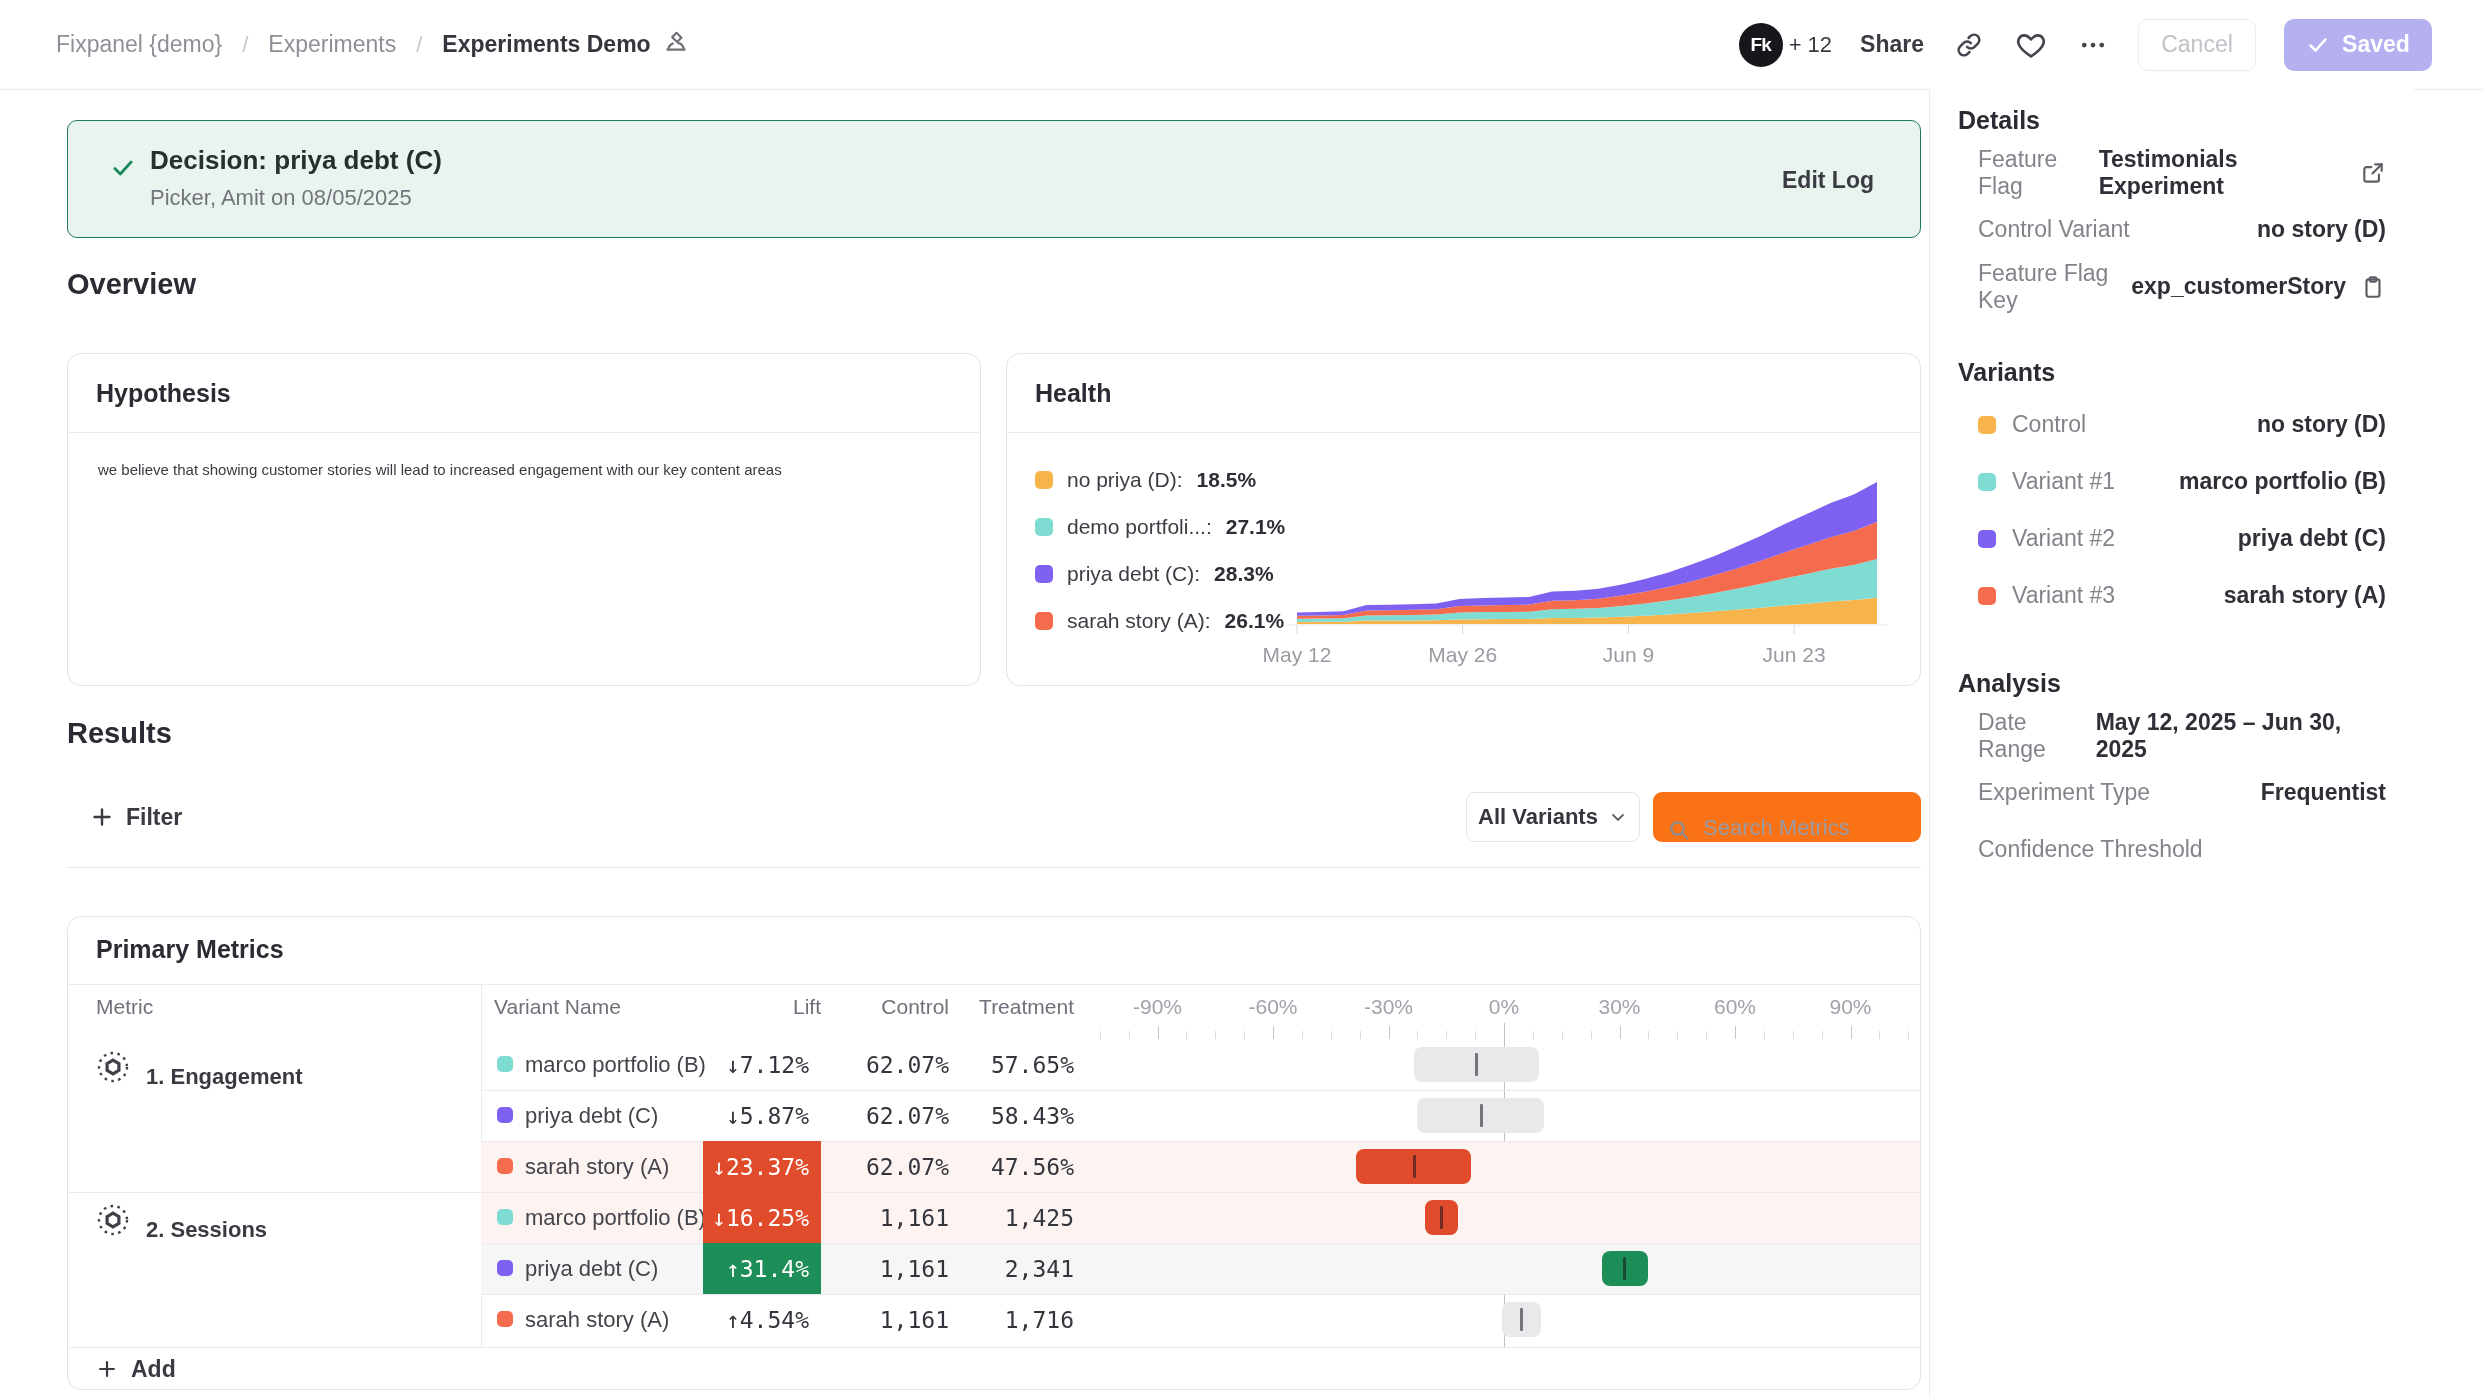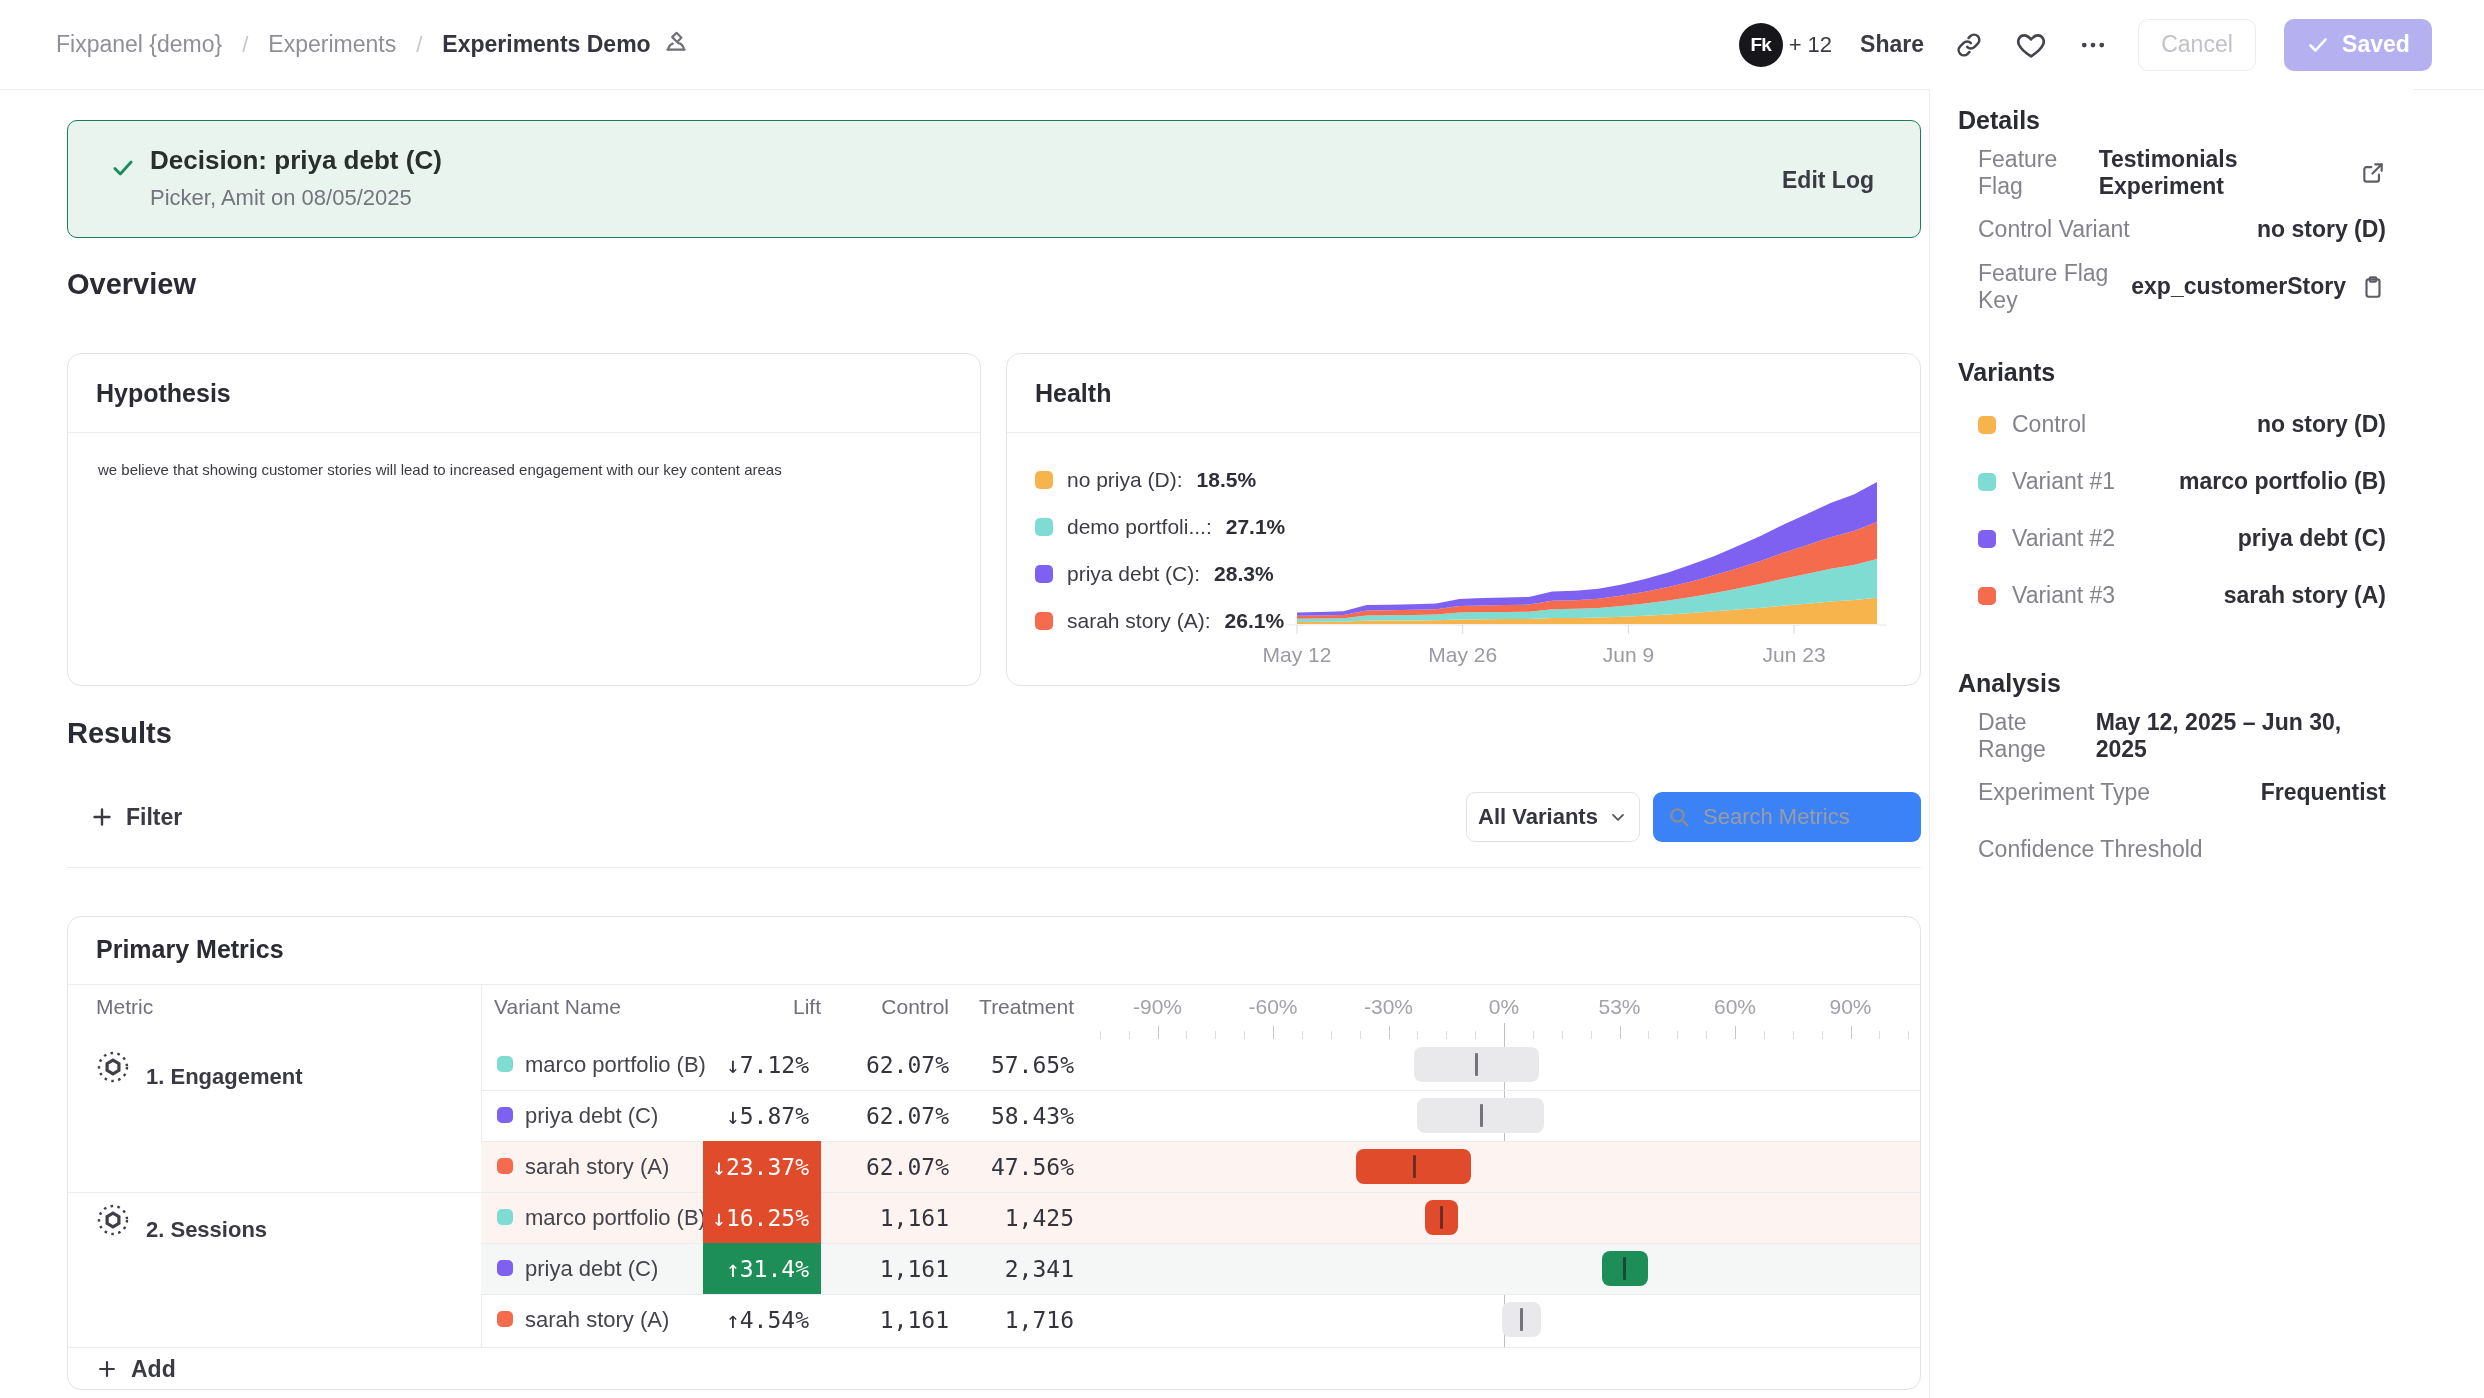--- a/index.html
+++ b/index.html
@@ -42,21 +42,21 @@
   .legend{position:absolute;left:28px;top:102px;}
   .legend-item{height:47px;display:flex;align-items:center;gap:14px;font-size:21px;color:#3c3c44;}
   .legend-swatch{width:18px;height:18px;border-radius:5px;flex:0 0 auto;}
   .legend-val{font-weight:700;color:#2e2e36;}
 
   
   .filter-btn{position:absolute;left:90px;top:792px;height:50px;display:flex;align-items:center;gap:12px;font-size:23px;font-weight:600;color:#3a3a42;cursor:pointer;}
   .filter-btn svg,.add-row svg{stroke:#3a3a42;fill:none;stroke-width:2.4;stroke-linecap:round;}
   .variants-dd{position:absolute;left:1466px;top:792px;width:174px;height:50px;border:1px solid #e3e3e7;border-radius:9px;background:#fff;display:flex;align-items:center;justify-content:center;gap:10px;font-size:22px;font-weight:600;color:#35353d;cursor:pointer;box-sizing:border-box;}
   .variants-dd svg{stroke:#55555d;fill:none;stroke-width:2.2;stroke-linecap:round;stroke-linejoin:round;}
-  .searchbox{position:absolute;left:1653px;top:792px;width:268px;height:50px;background:#3b82f6;border-radius:9px;display:flex;align-items:center;gap:10px;padding:0 14px;box-sizing:border-box;}
+  .searchbox{position:absolute;left:1653px;top:792px;width:268px;height:50px;background:#f97316;border-radius:9px;display:flex;align-items:flex-end;gap:10px;padding:0 14px;box-sizing:border-box;}
   .searchbox svg{stroke:#8b8b93;fill:none;stroke-width:2.2;stroke-linecap:round;flex:0 0 auto;}
   .searchbox input{border:none;outline:none;background:transparent;font-size:22px;color:#35353d;width:100%;font-family:inherit;}
   .searchbox input::placeholder{color:#9b9ba3;}
   .toolbar-divider{position:absolute;left:67px;top:867px;width:1854px;height:1px;background:#ececee;}
 
   
   .pm-card{left:67px;top:916px;width:1854px;height:474px;overflow:hidden;}
   .pm-title{position:absolute;left:28px;top:18px;font-size:25px;font-weight:700;color:#2b2b33;}
   .pm-headline{position:absolute;left:0;top:67px;width:100%;height:1px;background:#ececef;}
   .pm-colhead{position:absolute;top:78px;font-size:21px;color:#70707a;}
@@ -244,21 +244,21 @@
     <div class="pm-colhead" style="left:28px;">Metric</div>
     <div class="pm-colhead" style="left:426px;">Variant Name</div>
     <div class="pm-colhead r" style="left:653px;width:100px;">Lift</div>
     <div class="pm-colhead r" style="left:761px;width:120px;">Control</div>
     <div class="pm-colhead r" style="left:876px;width:130px;">Treatment</div>
     <div id="pm-axis-labels">
         <div class="pm-axis-label" style="left: 1089.5px;">-90%</div>
         <div class="pm-axis-label" style="left: 1205px;">-60%</div>
         <div class="pm-axis-label" style="left: 1320.5px;">-30%</div>
         <div class="pm-axis-label" style="left: 1436px;">0%</div>
-        <div class="pm-axis-label" style="left: 1551.5px;">53%</div>
+        <div class="pm-axis-label" style="left: 1551.5px;">30%</div>
         <div class="pm-axis-label" style="left: 1667px;">60%</div>
         <div class="pm-axis-label" style="left: 1782.5px;">90%</div>
       </div>
     <div class="pm-ticks" id="pm-ticks">
         <div class="tick" style="left: 1031.75px;"></div>
         <div class="tick" style="left: 1060.62px;"></div>
         <div class="tick tall" style="left: 1089.5px;"></div>
         <div class="tick" style="left: 1118.38px;"></div>
         <div class="tick" style="left: 1147.25px;"></div>
         <div class="tick" style="left: 1176.12px;"></div>

